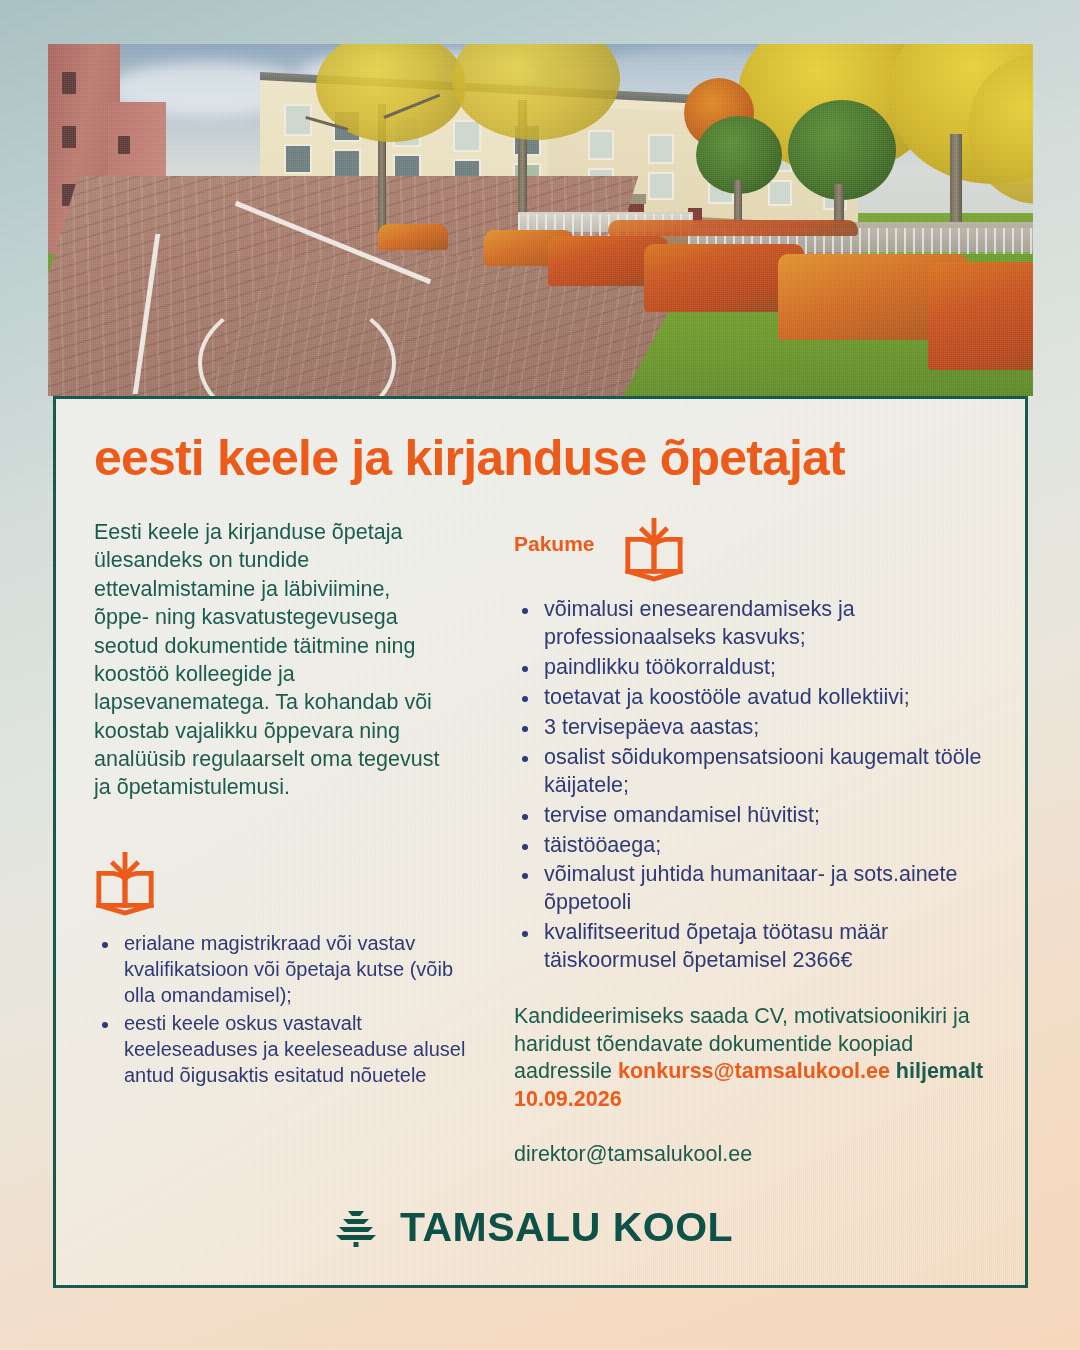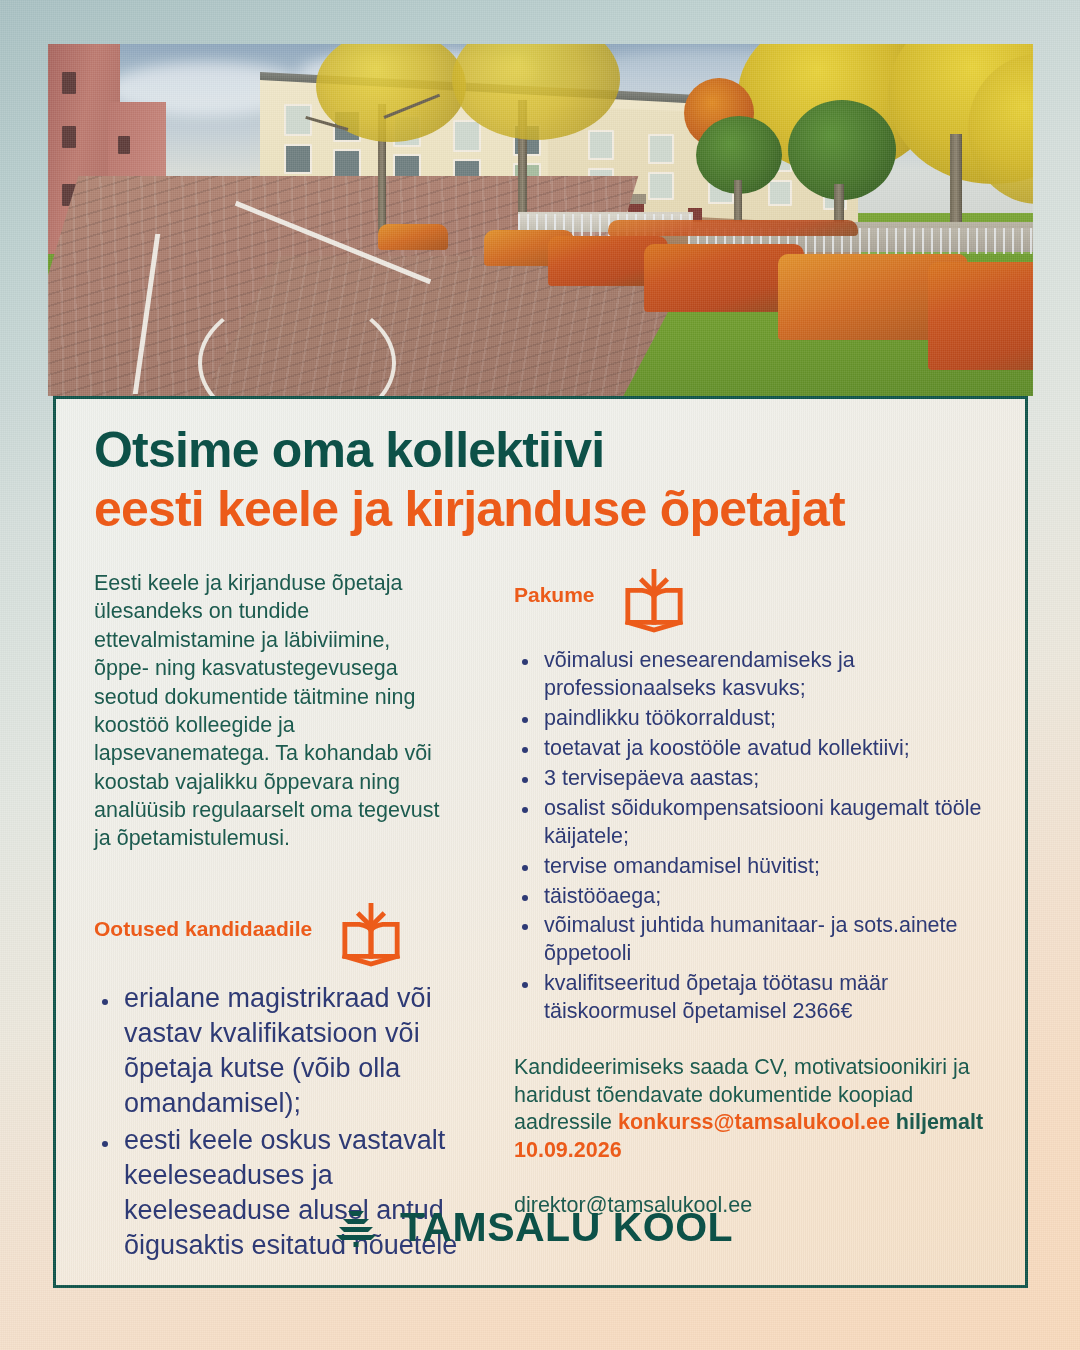--- a/index.html
+++ b/index.html
@@ -141,21 +141,21 @@
   .bookicon{flex:0 0 auto;width:62px;height:64px;}
 
   ul.blist{
     margin:14px 0 0 0;padding:0 0 0 26px;
     color:#2e3a75;font-size:21.5px;line-height:1.30;
   }
   ul.blist li{margin-bottom:2px;padding-left:4px;}
   ul.blist li::marker{font-size:19px;}
 
   .sec-exp{margin-top:50px;}
-  .sec-exp ul.blist{font-size:27px;}
+  .sec-exp ul.blist{font-size:20px;}
 
   .apply{
     margin:28px 0 0 0;color:#1c5b4f;font-size:21.5px;line-height:1.28;
   }
   .mail{color:#ec5b1a;font-weight:700;}
   .hiljem{color:#1c5b4f;font-weight:700;}
   .date{color:#ec5b1a;font-weight:700;}
 
   
   .logo{
@@ -268,33 +268,31 @@
     <div class="ph-hedge" style="left:880px;top:218px;width:170px;height:108px;"></div>
     <div class="ph-hedge lt" style="left:330px;top:180px;width:70px;height:26px;"></div>
 
     <div class="ph-hedge" style="left:560px;top:176px;width:250px;height:16px;opacity:.9;"></div>
   </div>
 
   <div class="panel">
     <div class="inner">
 
       <h1 class="headline">
-        <span class="hl1">Otsime oma kollektiivi</span>
         <span class="hl2">eesti keele ja kirjanduse õpetajat</span>
       </h1>
 
       <div class="cols">
 
         <div class="colL">
 
           <p class="lead">Eesti keele ja kirjanduse õpetaja ülesandeks on tundide ettevalmistamine ja läbiviimine, õppe- ning kasvatustegevusega seotud dokumentide täitmine ning koostöö kolleegide ja lapsevanematega. Ta kohandab või koostab vajalikku õppevara ning analüüsib regulaarselt oma tegevust ja õpetamistulemusi.</p>
 
           <div class="sec-exp">
             <div class="sechead-row">
-              <h2 class="sechead">Ootused kandidaadile</h2>
               <svg class="bookicon" viewBox="0 0 64 66">
                 <g fill="none" stroke="#ec5b1a" stroke-width="5" stroke-linecap="square" stroke-linejoin="miter">
                   <path d="M32 1 L32 21"></path>
                   <path d="M20 12 L32 24 L44 12"></path>
                   <path d="M5 22 L5 55 L32 55 L32 30 Q32 24 20 22 Z"></path>
                   <path d="M59 22 L59 55 L32 55 L32 30 Q32 24 44 22 Z"></path>
                   <path d="M5 55 L32 63 L59 55"></path>
                 </g>
               </svg>
             </div>

